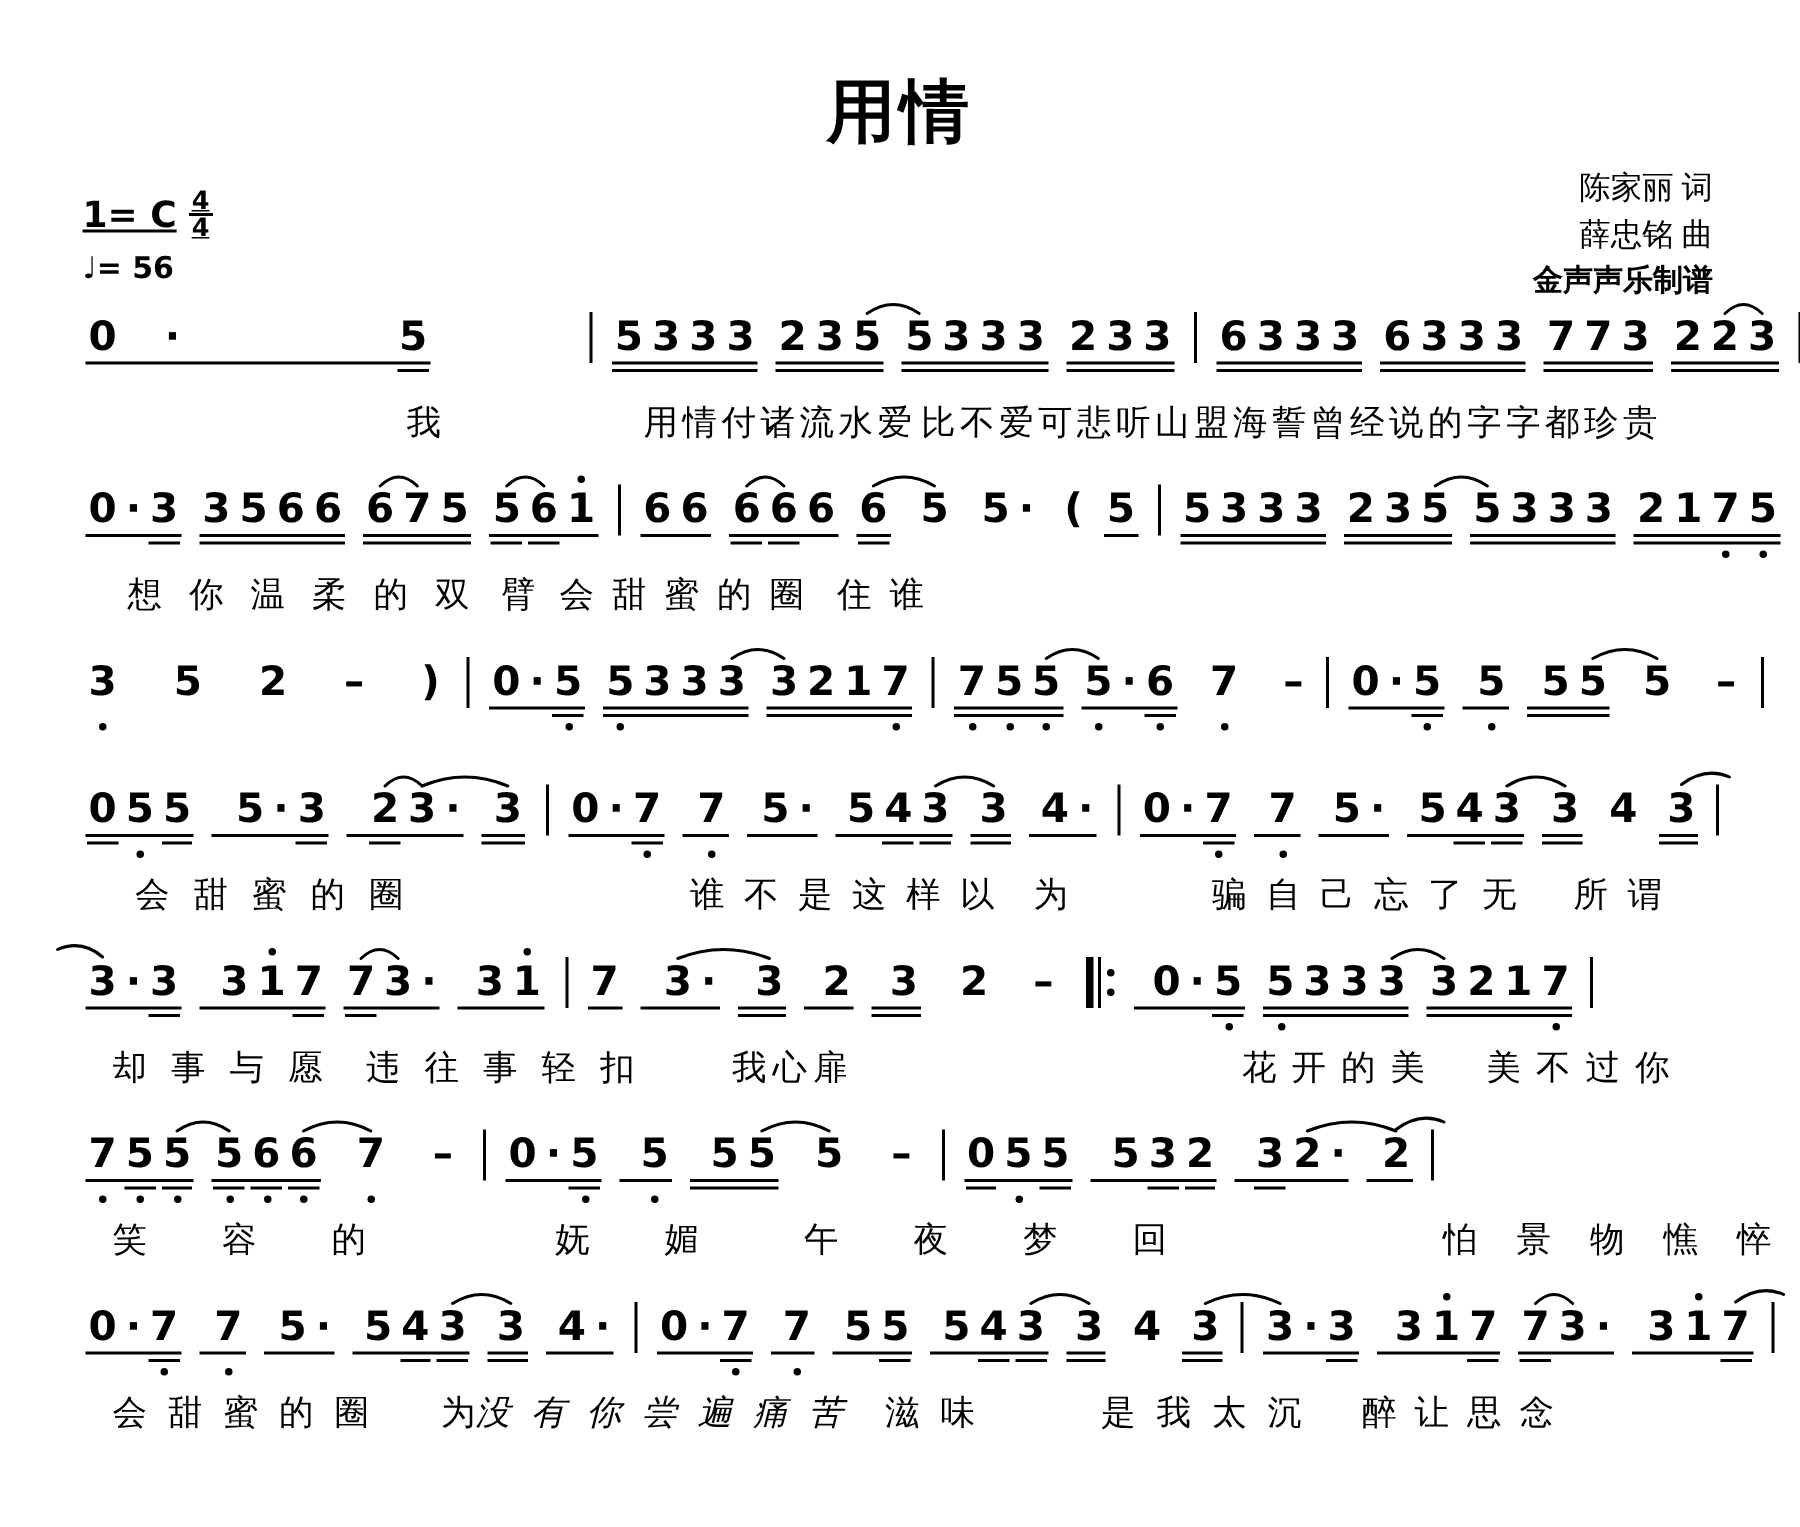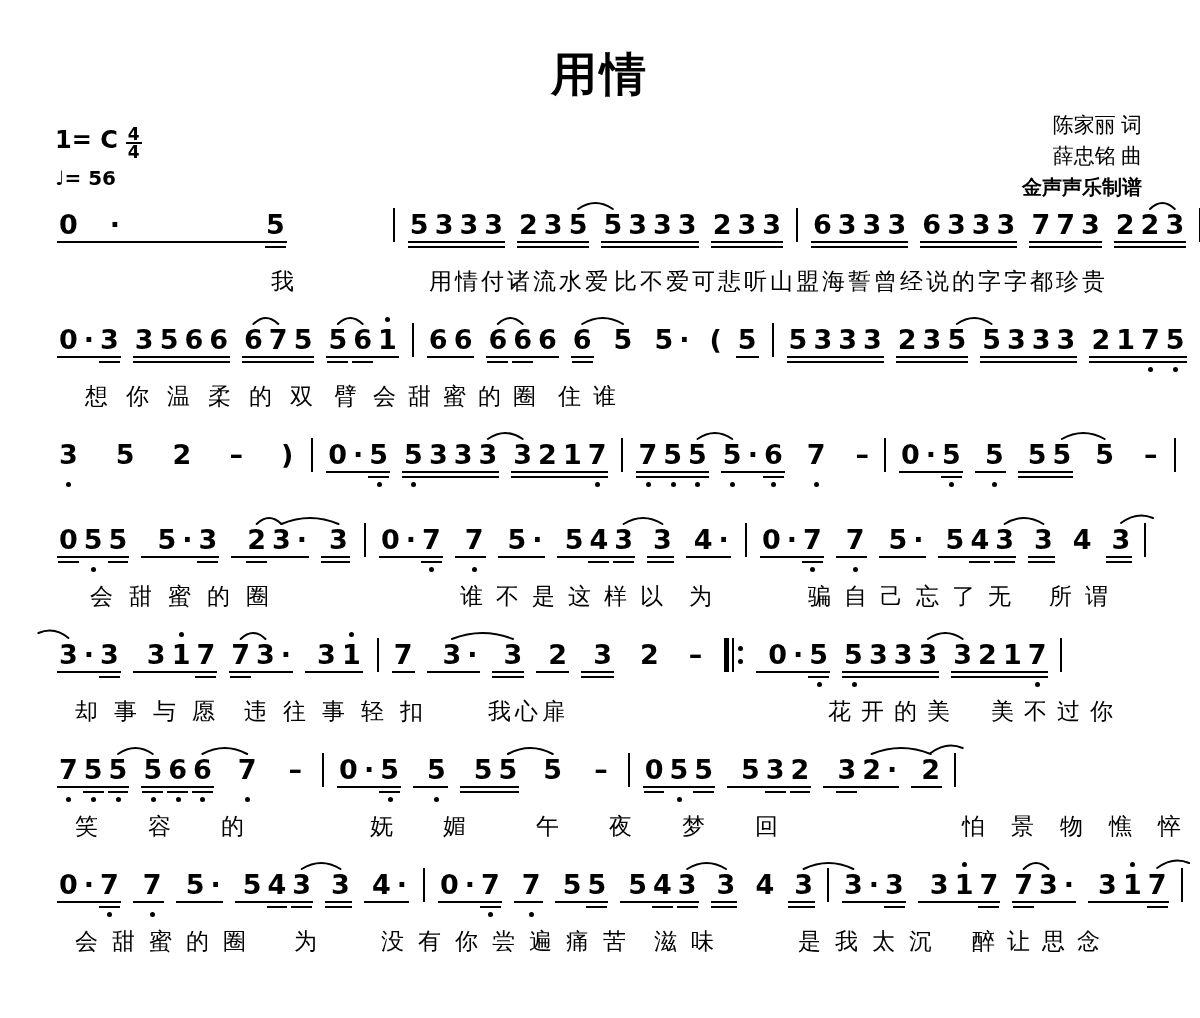--- a/index.html
+++ b/index.html
@@ -2,21 +2,21 @@
 <html><head>
 <meta charset="utf-8">
 <style>
   html,body{margin:0;padding:0;background:#e8e8e8;}
   .page{width:1200px;height:1018px;background:#ffffff;position:relative;overflow:hidden;
         font-family:"DejaVu Sans",sans-serif;color:#000;}
   
   .header{position:relative;height:192px;}
   .title{text-align:center;padding-top:44px;font:700 46px "Liberation Serif",serif;letter-spacing:3px;}
   .meta{position:absolute;left:55px;top:126px;}
-  .keyline{font:700 24px "DejaVu Sans",sans-serif;display:flex;}
+  .keyline{font:700 24px "DejaVu Sans",sans-serif;display:flex;align-items:center;text-decoration:underline;}
   .frac{display:inline-flex;flex-direction:column;align-items:center;font-size:17px;line-height:16px;
         font-weight:700;margin-left:8px;}
   .frac .den{border-top:2px solid #000;padding:0 2px;}
   .tempoline{font:700 20px "DejaVu Sans",sans-serif;margin-top:6px;}
   .credits{position:absolute;right:58px;top:110px;text-align:right;
            font:400 21px "Liberation Serif",serif;line-height:31px;}
   .credits .engraver{font-weight:700;font-family:"Liberation Sans",sans-serif;font-size:20px;}
   
   .sheet{padding:2px 18px 0 50px;}
   .line{margin-bottom:13px;}
@@ -605,20 +605,20 @@
             <path d="M 251.7109375 15 Q 271.109375 3, 290.5078125 15" fill="none" stroke="#000" stroke-width="2" stroke-linecap="round"></path>
             <path d="M 637.2109375 15 Q 656.609375 3, 676.0078125 15" fill="none" stroke="#000" stroke-width="2" stroke-linecap="round"></path>
             <path d="M 753.6015625 15 Q 778.5 3, 803.3984375 15" fill="none" stroke="#000" stroke-width="2" stroke-linecap="round"></path>
             <path d="M 973.6484375 15 Q 986.046875 3, 998.4453125 15" fill="none" stroke="#000" stroke-width="2" stroke-linecap="round"></path>
             <path d="M 1107.1015625 14 Q 1123.1015625 2, 1139.1015625 9" fill="none" stroke="#000" stroke-width="2" stroke-linecap="round"></path>
           </svg>
         </div>
         <div class="lyrics-row">
           <span style="margin-left: 25px; letter-spacing: 14px;">会甜蜜的圈</span>
           <span style="margin-left: 34px;">为</span>
-          <span style="margin-left: 64px; letter-spacing: 14px;">没有你尝遍痛苦</span>
+          <span style="letter-spacing: 14px; font-style: italic;">没有你尝遍痛苦</span>
           <span style="margin-left: 14px; letter-spacing: 14px;">滋味</span>
           <span style="margin-left: 70px; letter-spacing: 14px;">是我太沉</span>
           <span style="margin-left: 26px; letter-spacing: 12px;">醉让思念</span>
         </div>
       </div>
     </div>
 </div>
 
 </body></html>

